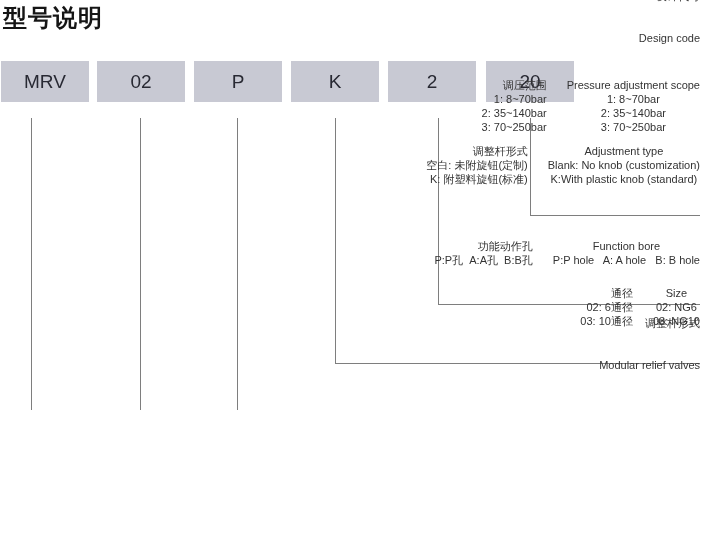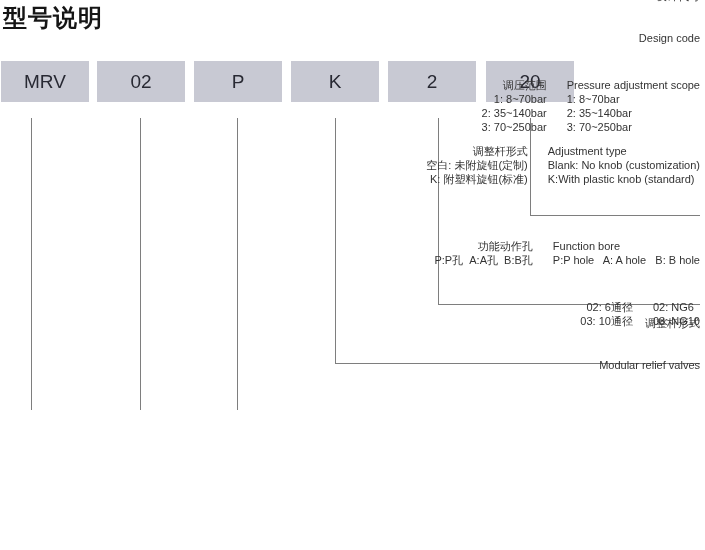--- a/index.html
+++ b/index.html
@@ -19,21 +19,21 @@
   .vl { position:absolute; width:1px; background:#7e7e7e; }
   .hl { position:absolute; height:1px; background:#7e7e7e; }
   .hl.thick { height:2px; background:#8c8c8c; }
   .sec {
     position:absolute; right:5px; color:#333333;
     font-size:11px; line-height:14px; white-space:pre; text-align:right;
   }
   .tbl { display:table; margin-left:auto; }
   .trow { display:table-row; }
   .c1 { display:table-cell; text-align:right; padding-right:20px; vertical-align:top; }
-  .c2 { display:table-cell; text-align:left; vertical-align:top; }
+  .c2 { display:table-cell; text-align:center; vertical-align:top; }
 </style>
 </head>
 <body>
 
 <div class="page">
 
   <h1 class="title">型号说明</h1>
 
   <div class="mbox" style="left:1px">
       <span>MRV</span>
@@ -120,20 +120,24 @@
       <div class="trow">
         <span class="c1">P:P孔  A:A孔  B:B孔</span>
         <span class="c2">P:P hole   A: A hole   B: B hole</span>
       </div>
     </div>
   </div>
 
   <div class="sec" style="bottom:54px">
     <div class="tbl">
       <div class="trow">
+        <span class="c1">通径</span>
+        <span class="c2">Size</span>
+      </div>
+      <div class="trow">
         <span class="c1">02: 6通径</span>
         <span class="c2">02: NG6</span>
       </div>
       <div class="trow">
         <span class="c1">03: 10通径</span>
         <span class="c2">03: NG10</span>
       </div>
     </div>
   </div>
 

